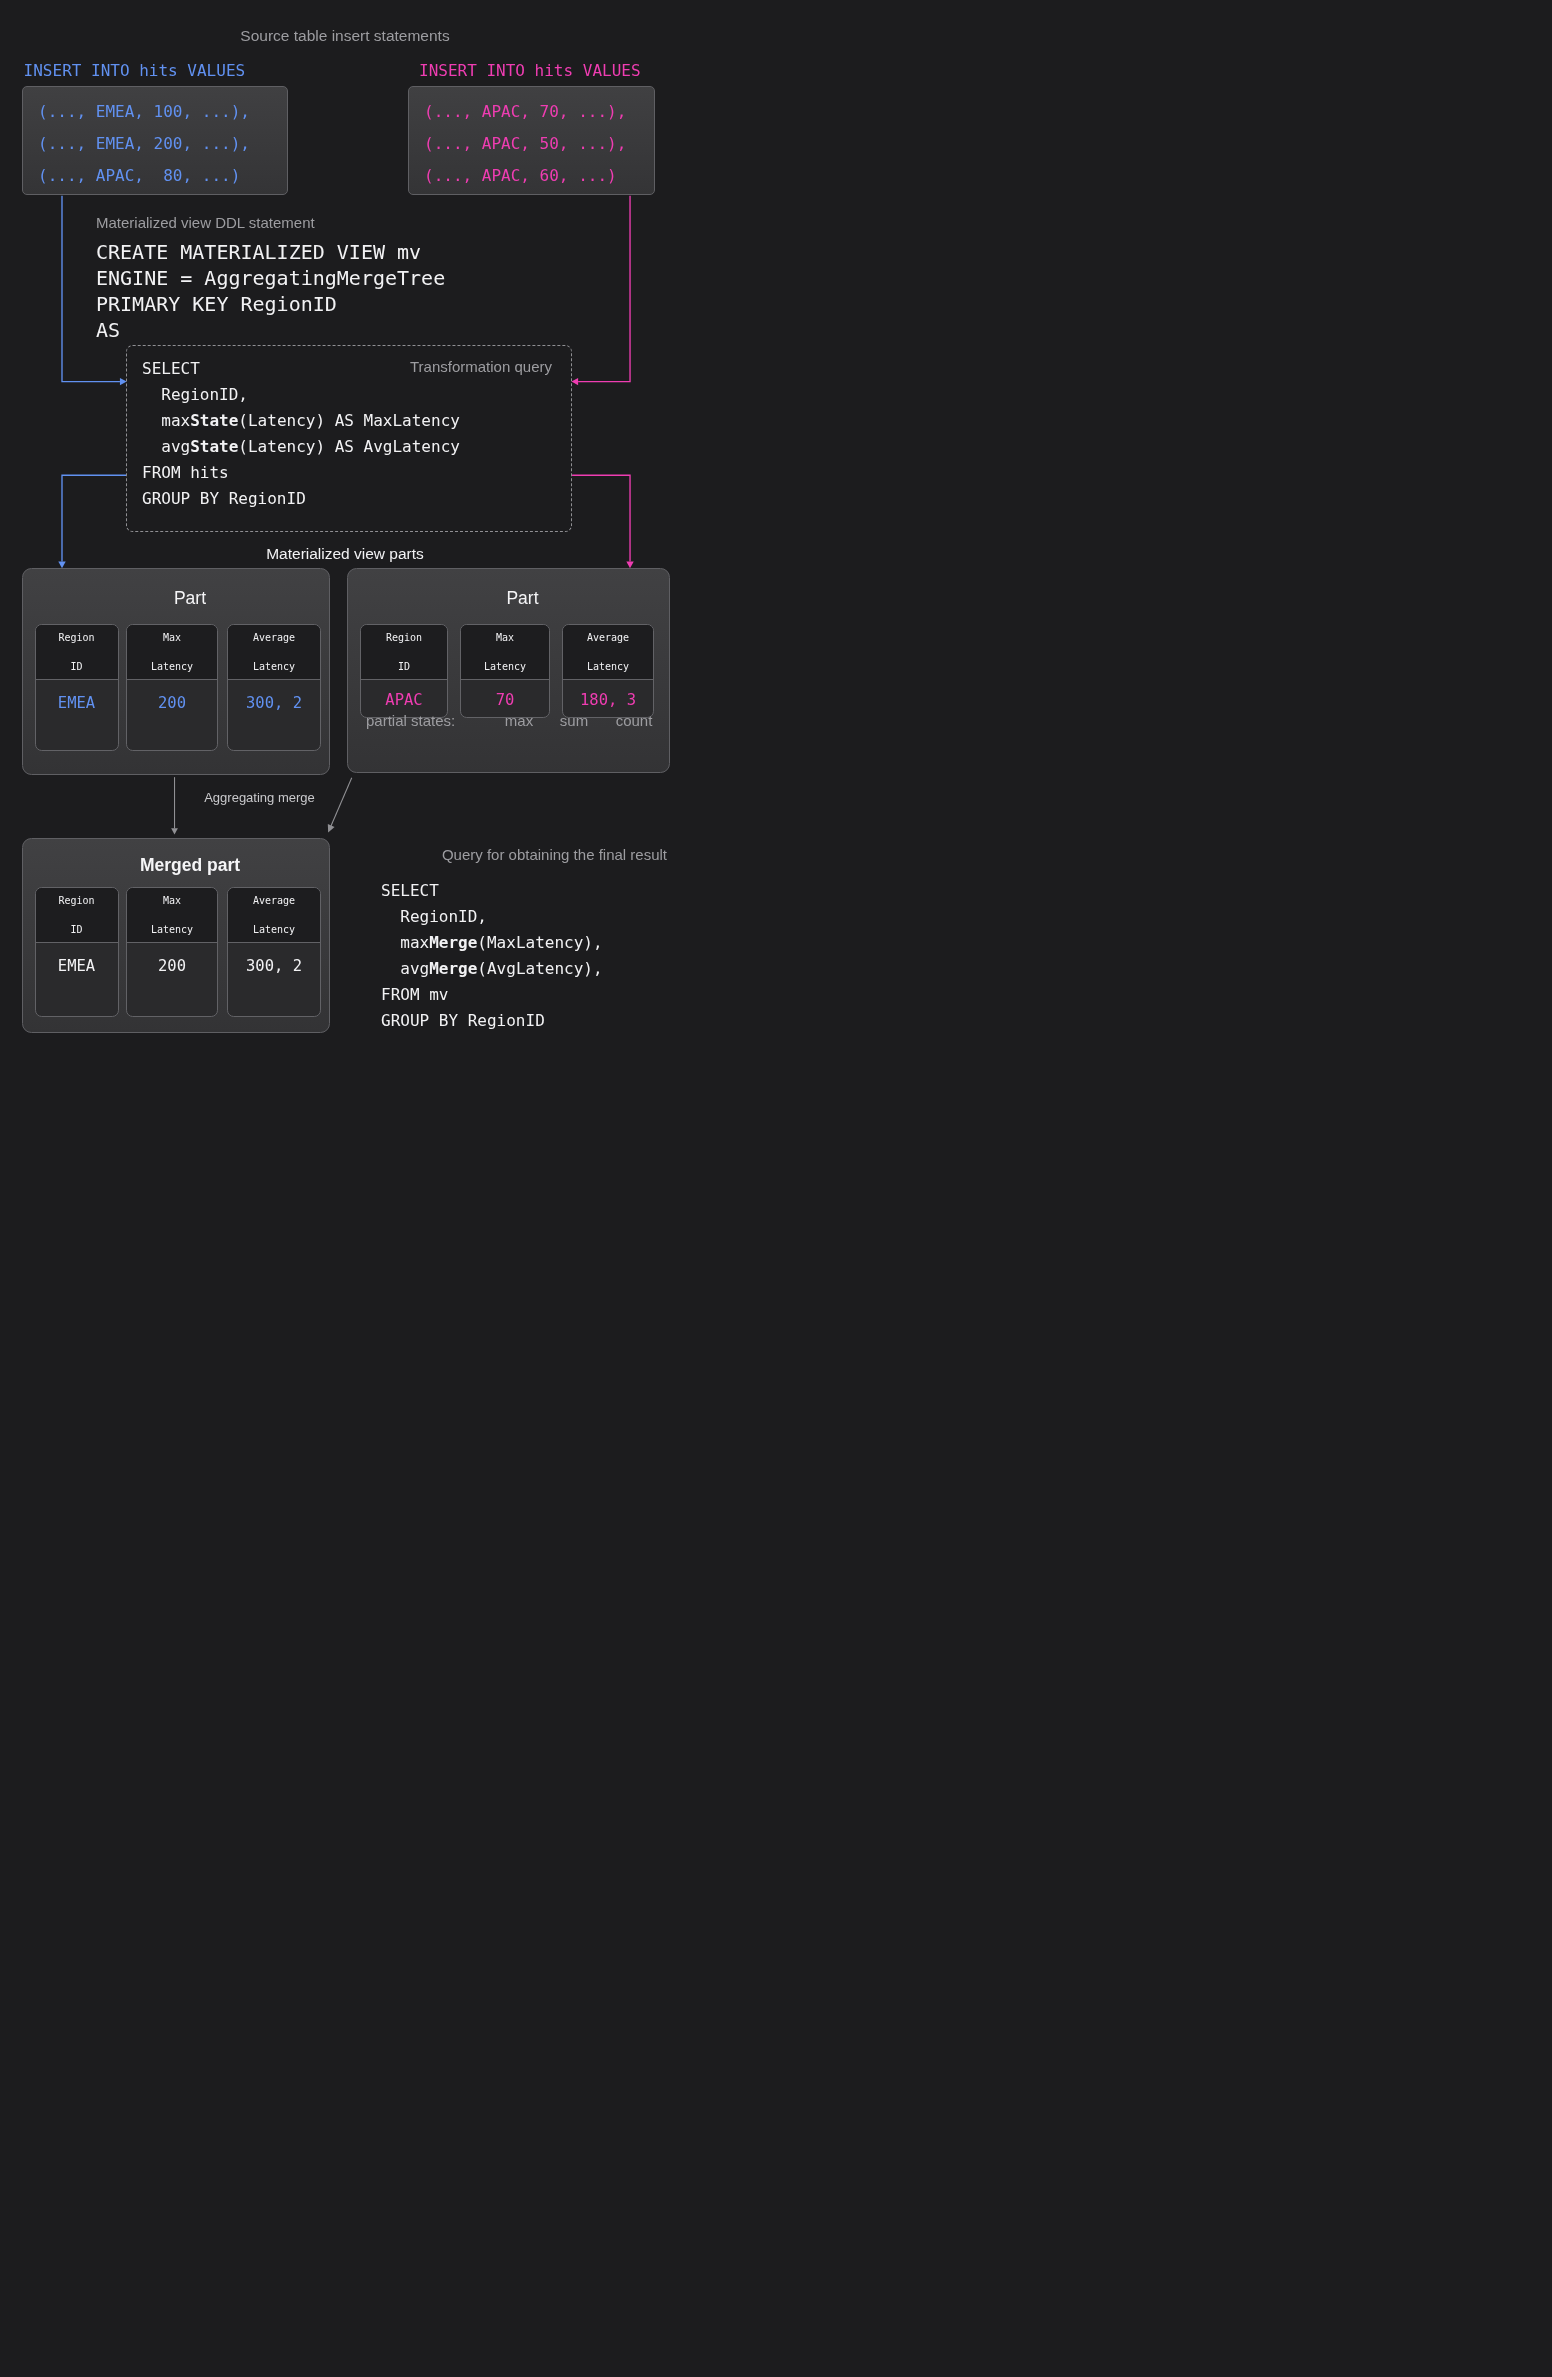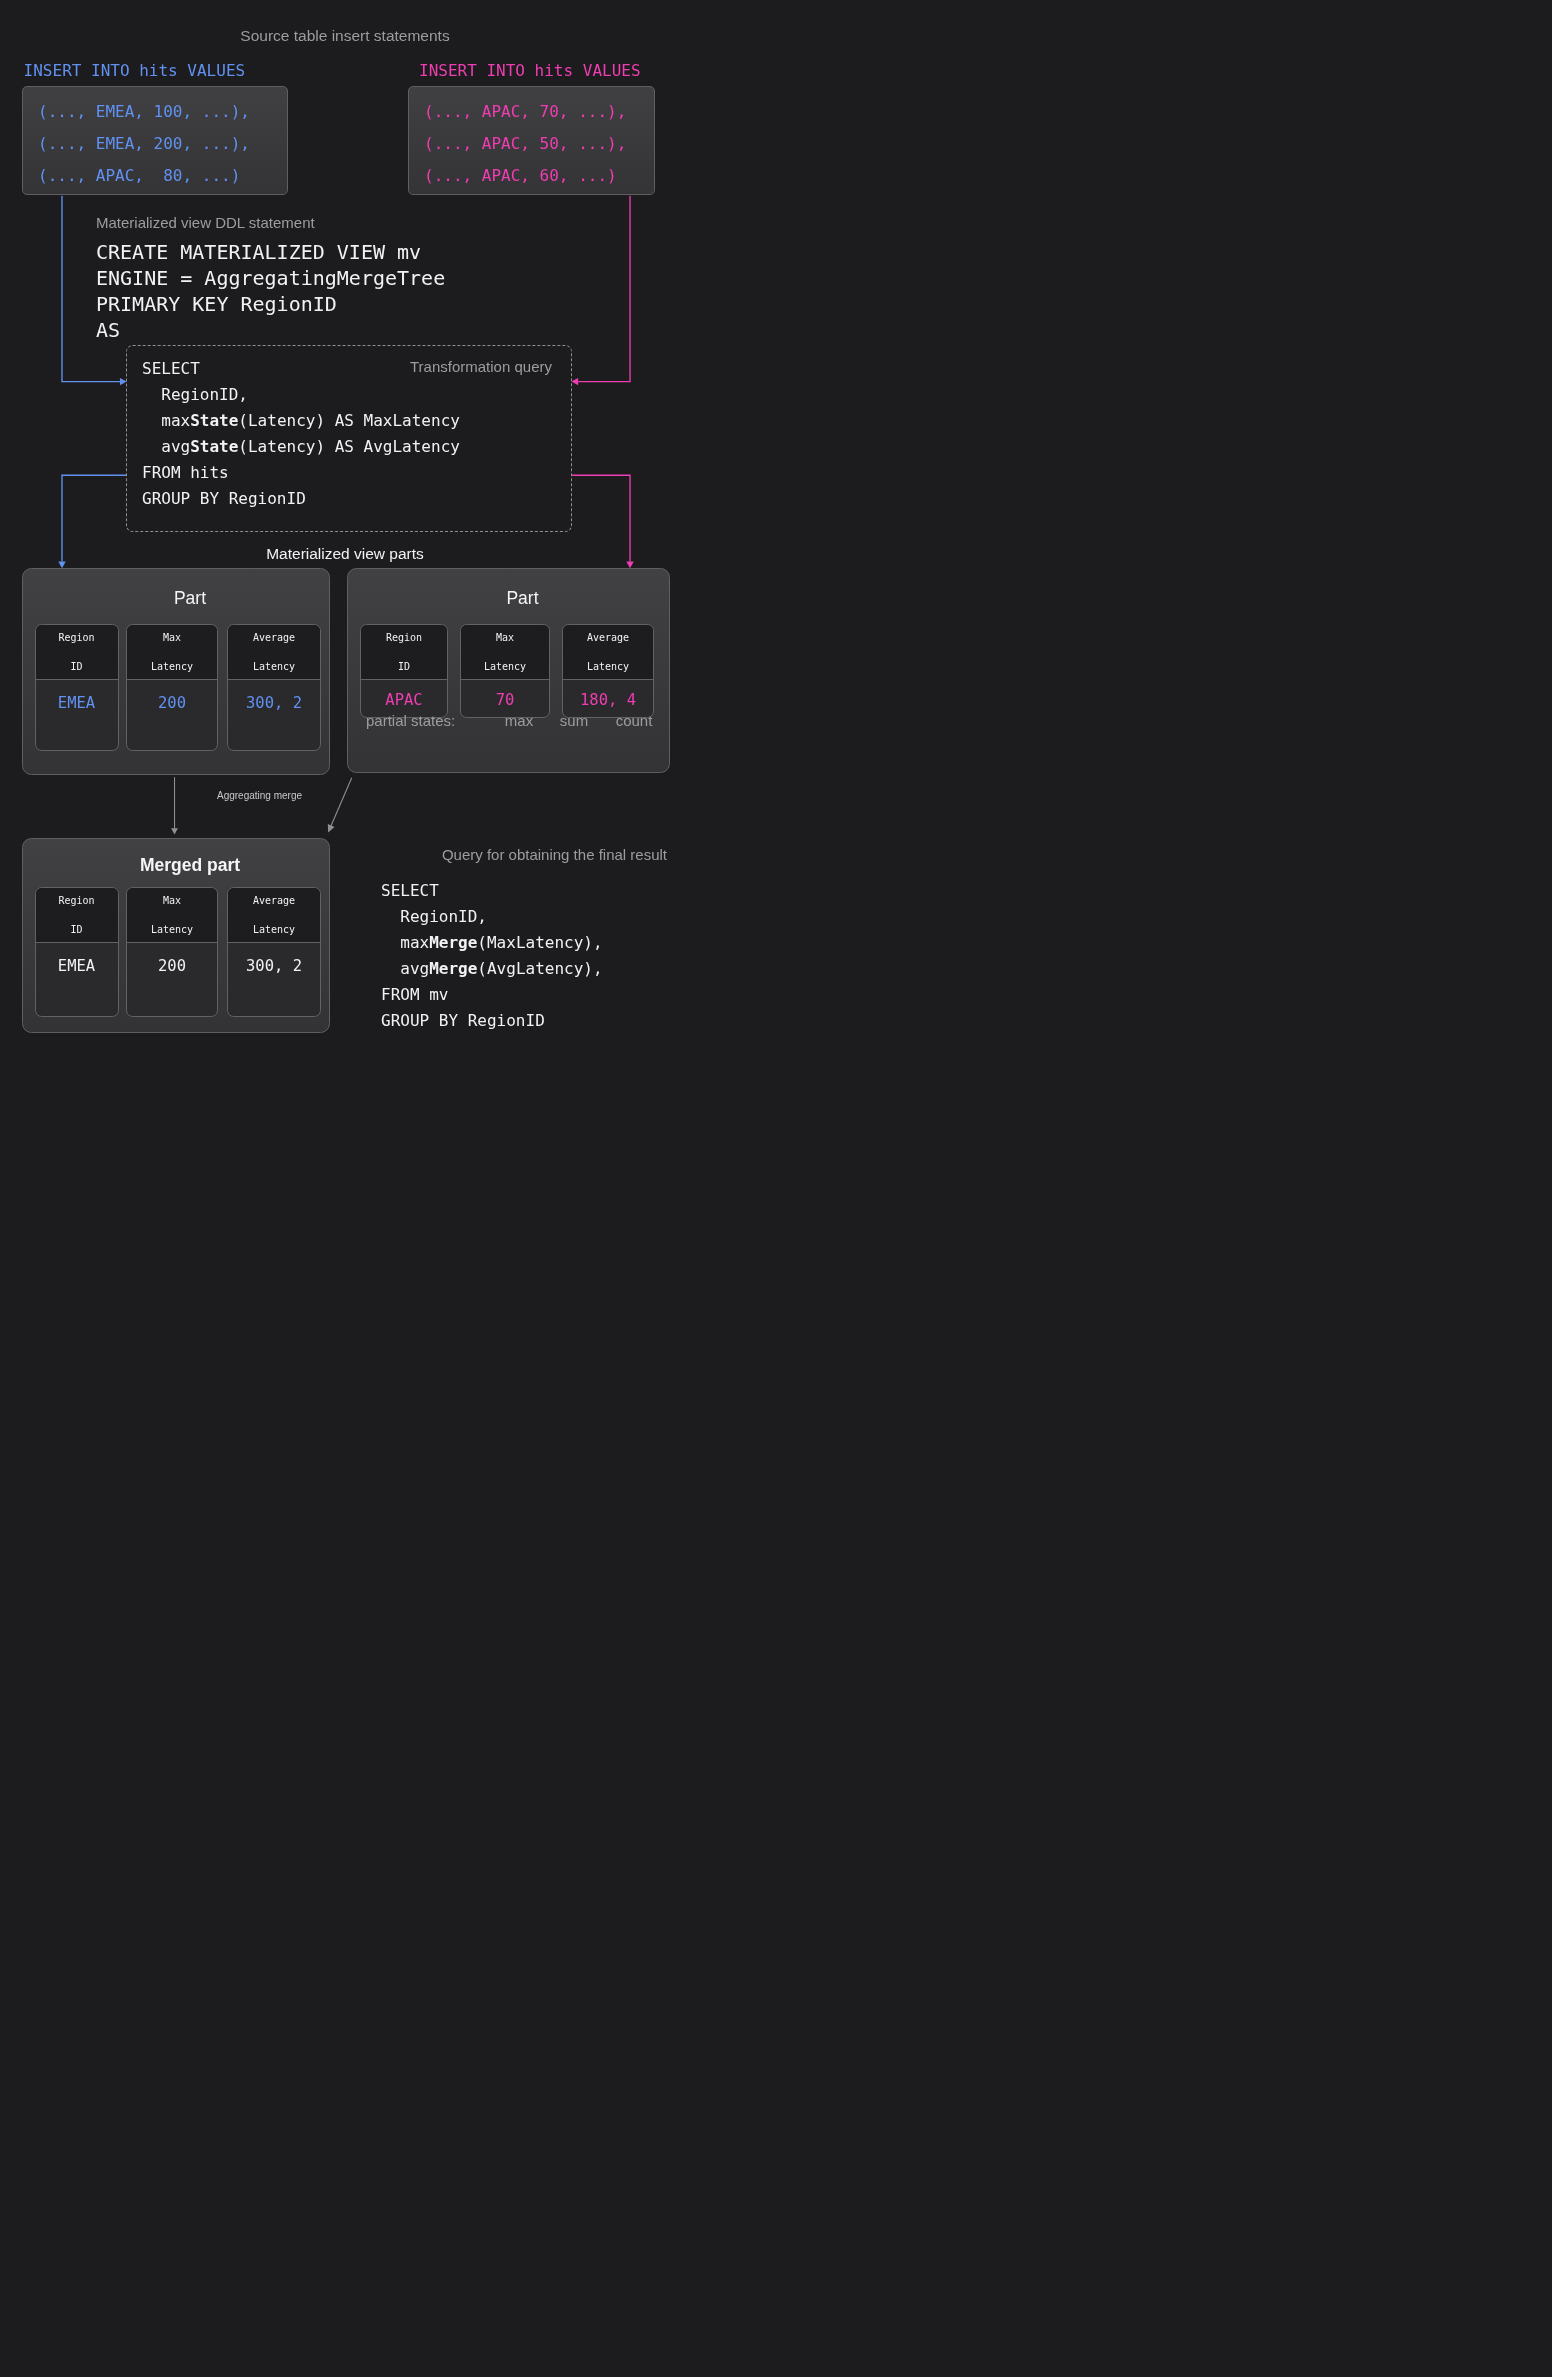--- a/index.html
+++ b/index.html
@@ -39,21 +39,21 @@
   .col{position:absolute;border:1px solid var(--col-border);border-radius:6.7px;overflow:hidden;
        box-sizing:border-box;background:var(--col-body);}
   .col-header{height:54px;background:var(--col-head);border-bottom:1px solid var(--col-border);
               display:flex;flex-direction:column;justify-content:center;align-items:center;
               font-size:10px;line-height:21px;color:var(--white);font-family:"DejaVu Sans Mono",monospace;gap:8px;}
   .col-vals{display:flex;flex-direction:column;padding-top:7.4px;gap:46px;}
   .col-vals .val{height:31px;display:flex;align-items:center;justify-content:center;
                  font-size:15.5px;font-family:"DejaVu Sans Mono",monospace;white-space:pre;}
   .col-vals.center-one{padding-top:0;height:39px;justify-content:center;}
   .ps-label{font-size:15px;color:var(--gray-label);top:712px;}
-  .merge-label{left:165px;top:790px;width:189px;text-align:center;font-size:10px;color:var(--light-gray);}
+  .merge-label{left:165px;top:790px;width:189px;text-align:center;font-size:13px;color:var(--light-gray);}
   .fq-label{left:367px;top:846px;width:300px;text-align:right;}
   .fq-code{left:381px;top:878px;}
   .fq-code .cl{font-size:16px;line-height:26px;color:var(--white);}
   svg.overlay{position:absolute;left:0;top:0;pointer-events:none;}
   .ln-blue{stroke:var(--blue);stroke-width:2;fill:none;}
   .ln-pink{stroke:var(--pink);stroke-width:2;fill:none;}
   .ln-gray{stroke:var(--arrow-gray);stroke-width:1.6;fill:none;}
   .ah-blue{fill:var(--blue);} .ah-pink{fill:var(--pink);} .ah-gray{fill:var(--arrow-gray);}
 </style>
 </head>
@@ -178,21 +178,21 @@
       <div class="col-vals center-one pink">
         <div class="val">70</div>
       </div>
     </div>
     <div class="col" style="left:214px;top:55px;width:92px;height:94px;">
       <div class="col-header">
         <div>Average</div>
         <div>Latency</div>
       </div>
       <div class="col-vals center-one pink">
-        <div class="val">180, 4</div>
+        <div class="val">180, 3</div>
       </div>
     </div>
   </div>
 
   <div class="abs sans ps-label" style="left:366px;">partial states:</div>
   <div class="abs sans ps-label" style="left:500px;width:38px;text-align:center;">max</div>
   <div class="abs sans ps-label" style="left:555px;width:38px;text-align:center;">sum</div>
   <div class="abs sans ps-label" style="left:612px;width:44px;text-align:center;">count</div>
 
   <div class="abs sans merge-label">Aggregating merge</div>

